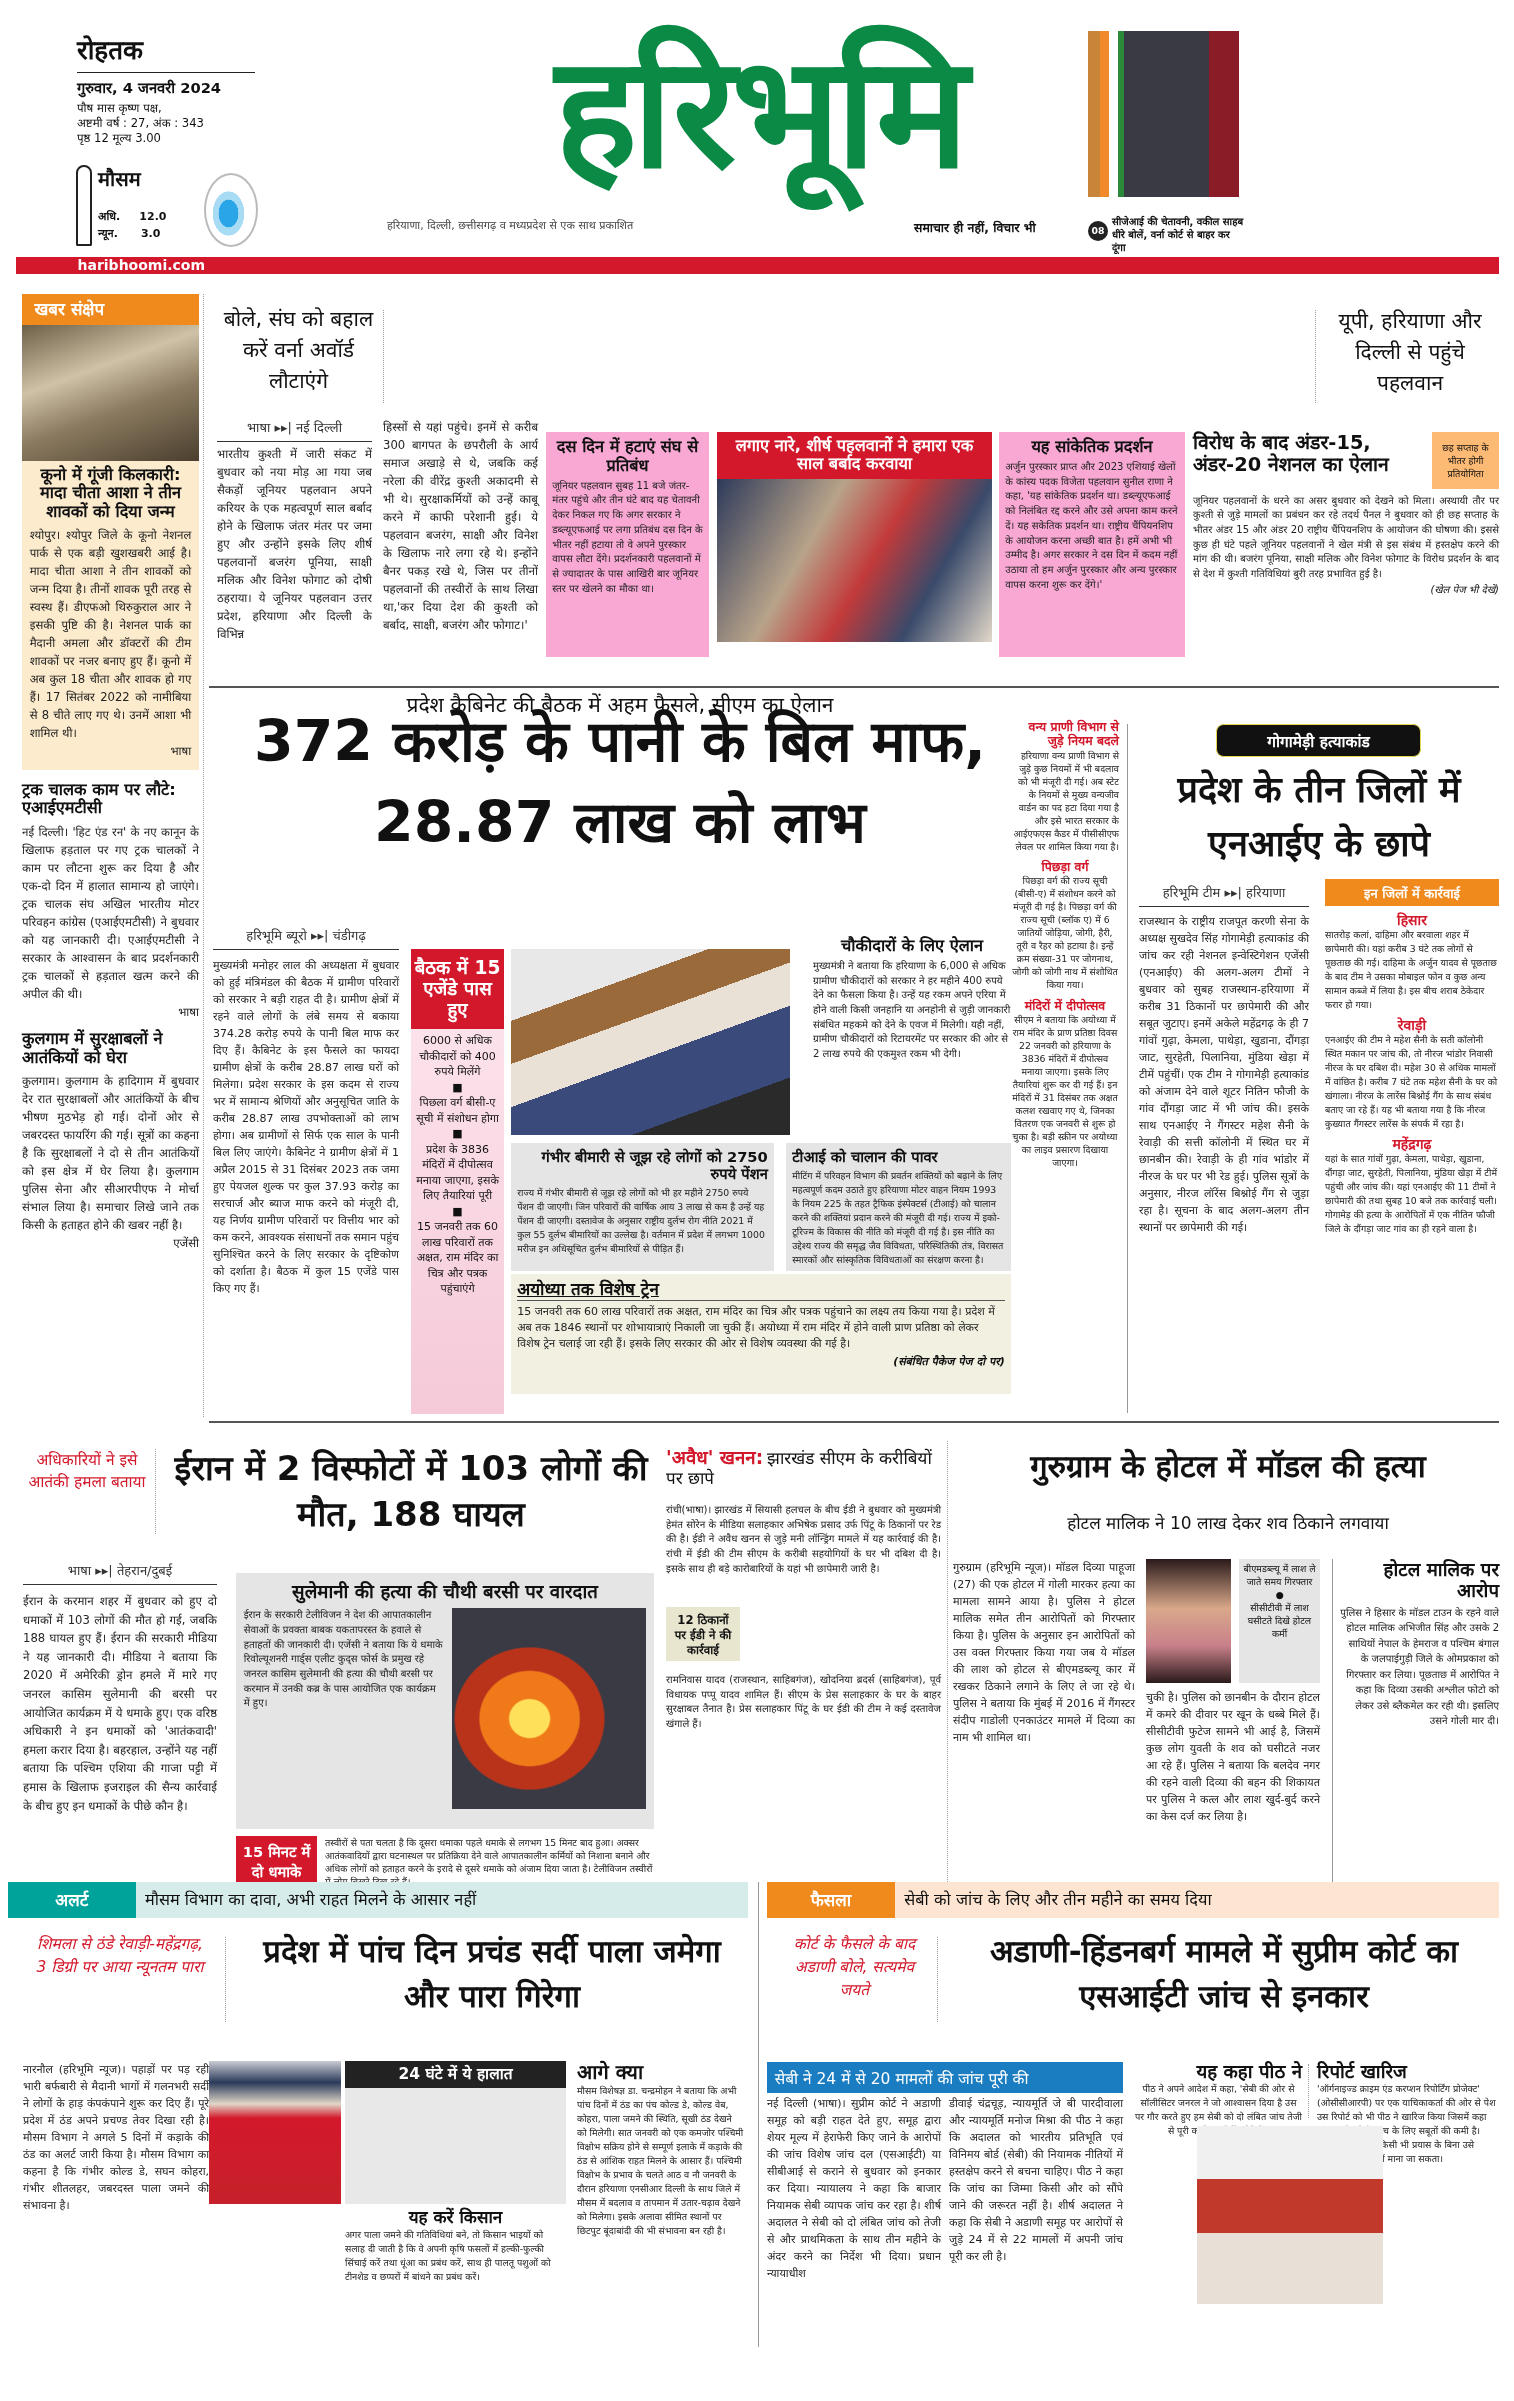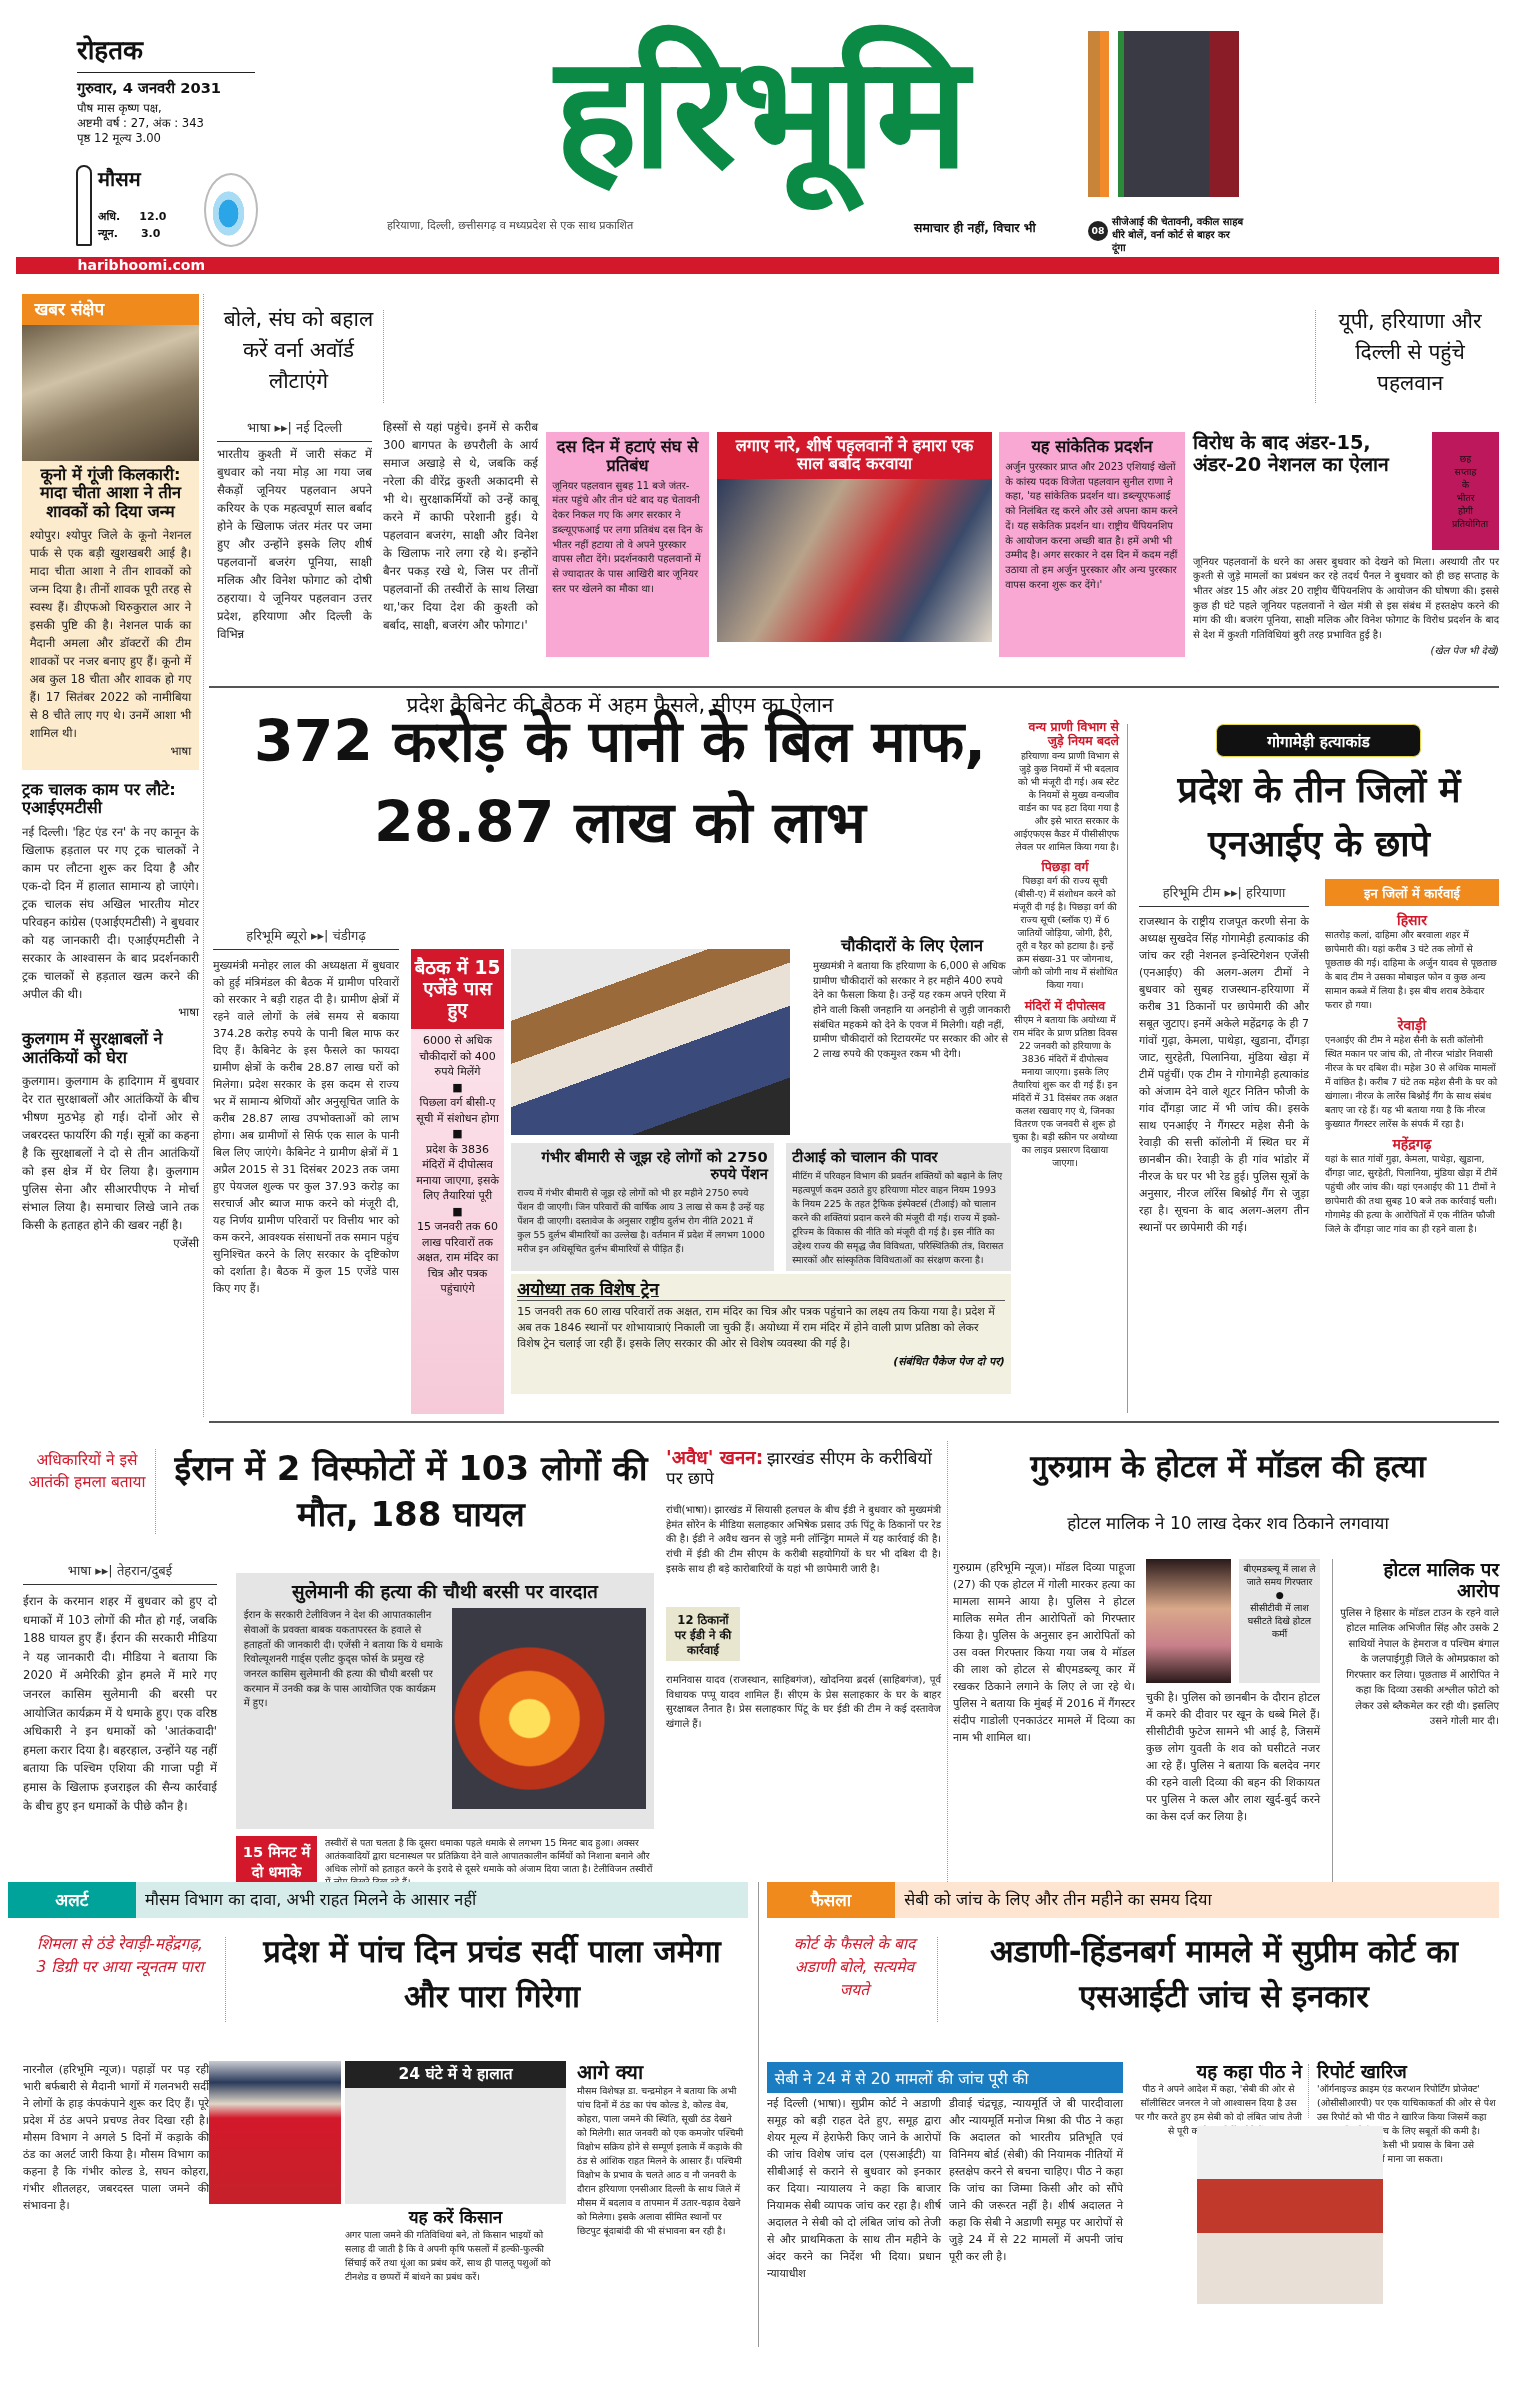--- a/index.html
+++ b/index.html
@@ -16,21 +16,21 @@
 .box-cream{background:#fcebcd}
 .byline{font-size:13px;color:#333;border-bottom:1.5px solid #333;padding-bottom:4.6px;text-align:center}
 .photo{background:linear-gradient(135deg,#7a6a55,#c9b89c 40%,#4d4538);}
 </style>
 </head>
 <body>
 
 <div class="abs" style="left:0;top:0;width:1514px;height:279px">
   <div class="abs" style="left:77px;top:31px;width:178px">
     <div style="font-size:26px;font-weight:bold;border-bottom:1.5px solid #222;padding-bottom:4.6px">रोहतक</div>
-    <div style="font-size:14.7px;font-weight:bold;margin-top:4.6px">गुरुवार, 4 जनवरी 2031</div>
+    <div style="font-size:14.7px;font-weight:bold;margin-top:4.6px">गुरुवार, 4 जनवरी 2024</div>
     <div style="font-size:11.6px;margin-top:3.1px">पौष मास कृष्ण पक्ष,</div>
     <div style="font-size:11.6px">अष्टमी  वर्ष : 27, अंक : 343</div>
     <div style="font-size:11.6px">पृष्ठ 12  मूल्य 3.00</div>
   </div>
   <div class="abs" style="left:76px;top:165px;width:186px;height:85px">
     <div class="abs" style="left:0;top:0;width:15.5px;height:81px;border:2.3px solid #222;border-radius:7.7px 7.7px 1.5px 1.5px"></div>
     <div class="abs" style="left:22px;top:0;font-size:20px;font-weight:bold">मौसम</div>
     <div class="abs" style="left:22px;top:43px;font-size:11px;font-weight:bold"><span>अधि.</span> &nbsp;&nbsp;&nbsp; <span>12.0</span></div>
     <div class="abs" style="left:22px;top:60px;font-size:11px;font-weight:bold"><span>न्यून.</span> &nbsp;&nbsp;&nbsp;&nbsp; <span>3.0</span></div>
     <div class="abs" style="left:128px;top:7.7px;width:54px;height:74px;border:2.3px solid #bbb;border-radius:50%;background:radial-gradient(ellipse at 45% 55%,#2aa6e8 0 25%,#a8dcf5 26% 40%,#fff 41%)"></div>
@@ -82,21 +82,21 @@
   <div class="hl" style="background:#d3182b;color:#fff;font-size:16.3px;text-align:center;padding:4.6px">लगाए नारे, शीर्ष पहलवानों ने हमारा एक साल बर्बाद करवाया</div>
   <div class="photo" style="height:163px;background:linear-gradient(120deg,#2d3a5a,#b8a38a 35%,#c23a3a 55%,#3a4a6a 75%,#e2d8c9)"></div>
 </div>
 <div class="abs box-blue" style="left:999px;top:432px;width:186px;height:225px;padding:6.2px">
   <div class="hl" style="font-size:16.3px;text-align:center">यह सांकेतिक प्रदर्शन</div>
   <div class="bt-s" style="margin-top:3.1px;font-size:10px;line-height:14.7px">अर्जुन पुरस्कार प्राप्त और 2023 एशियाई खेलों के कांस्य पदक विजेता पहलवान सुनील राणा ने कहा, 'यह सांकेतिक प्रदर्शन था। डब्ल्यूएफआई को निलंबित रद्द करने और उसे अपना काम करने दें। यह सकेतिक प्रदर्शन था। राष्ट्रीय चैंपियनशिप के आयोजन करना अच्छी बात है। हमें अभी भी उम्मीद है। अगर सरकार ने दस दिन में कदम नहीं उठाया तो हम अर्जुन पुरस्कार और अन्य पुरस्कार वापस करना शुरू कर देंगे।'</div>
 </div>
 <div class="abs" style="left:1193px;top:432px;width:306px">
   <div style="display:flex;gap:6.2px">
     <div class="hl" style="font-size:19.4px;flex:1">विरोध के बाद अंडर-15, अंडर-20 नेशनल का ऐलान</div>
-    <div style="width:67px;background:#be185d;font-size:9.3px;text-align:center;padding:20px">छह सप्ताह के भीतर होगी प्रतियोगिता</div>
+    <div style="width:67px;background:#fdba74;font-size:9.3px;text-align:center;padding:9px">छह सप्ताह के भीतर होगी प्रतियोगिता</div>
   </div>
   <div class="bt-s" style="font-size:10px;line-height:14.7px;margin-top:4.6px;text-align:justify">जूनियर पहलवानों के धरने का असर बुधवार को देखने को मिला। अस्थायी तौर पर कुश्ती से जुड़े मामलों का प्रबंधन कर रहे तदर्थ पैनल ने बुधवार को ही छह सप्ताह के भीतर अंडर 15 और अंडर 20 राष्ट्रीय चैंपियनशिप के आयोजन की घोषणा की। इससे कुछ ही घंटे पहले जूनियर पहलवानों ने खेल मंत्री से इस संबंध में हस्तक्षेप करने की मांग की थी। बजरंग पूनिया, साक्षी मलिक और विनेश फोगाट के विरोध प्रदर्शन के बाद से देश में कुश्ती गतिविधियां बुरी तरह प्रभावित हुई है।</div>
   <div style="font-size:10px;font-style:italic;text-align:right">(खेल पेज भी देखें)</div>
 </div>
 <div class="hline" style="left:209px;top:686px;width:1290px"></div>
 
 <div class="abs hl" style="left:221px;top:693px;width:798px;font-size:21px;text-align:center;font-weight:normal">प्रदेश कैबिनेट की बैठक में अहम फैसले, सीएम का ऐलान</div>
 <div class="abs hl" style="left:221px;top:701px;width:798px;font-size:57px;line-height:81px;text-align:center">372 करोड़ के पानी के बिल माफ, 28.87 लाख को लाभ</div>
 <div class="abs byline" style="left:213px;top:926px;width:186px">हरिभूमि ब्यूरो ▸▸| चंडीगढ़</div>
 <div class="abs bt" style="left:213px;top:957px;width:186px;font-size:11px;line-height:17px">मुख्यमंत्री मनोहर लाल की अध्यक्षता में बुधवार को हुई मंत्रिमंडल की बैठक में ग्रामीण परिवारों को सरकार ने बड़ी राहत दी है। ग्रामीण क्षेत्रों में रहने वाले लोगों के लंबे समय से बकाया 374.28 करोड़ रुपये के पानी बिल माफ कर दिए हैं। कैबिनेट के इस फैसले का फायदा ग्रामीण क्षेत्रों के करीब 28.87 लाख घरों को मिलेगा। प्रदेश सरकार के इस कदम से राज्य भर में सामान्य श्रेणियों और अनुसूचित जाति के करीब 28.87 लाख उपभोक्ताओं को लाभ होगा। अब ग्रामीणों से सिर्फ एक साल के पानी बिल लिए जाएंगे। कैबिनेट ने ग्रामीण क्षेत्रों में 1 अप्रैल 2015 से 31 दिसंबर 2023 तक जमा हुए पेयजल शुल्क पर कुल 37.93 करोड़ का सरचार्ज और ब्याज माफ करने को मंजूरी दी, यह निर्णय ग्रामीण परिवारों पर वित्तीय भार को कम करने, आवश्यक संसाधनों तक समान पहुंच सुनिश्चित करने के लिए सरकार के दृष्टिकोण को दर्शाता है। बैठक में कुल 15 एजेंडे पास किए गए हैं।</div>

